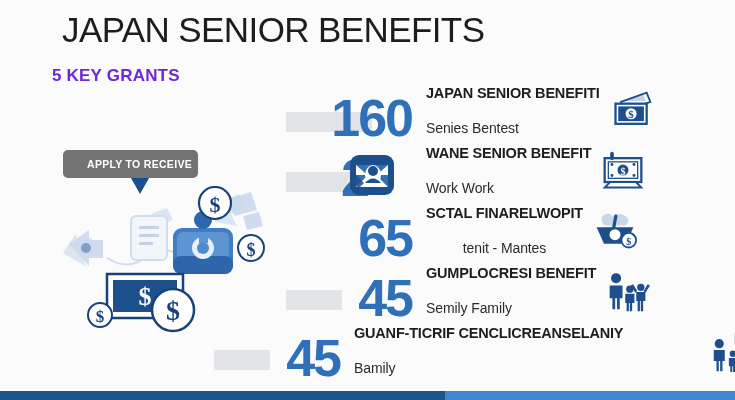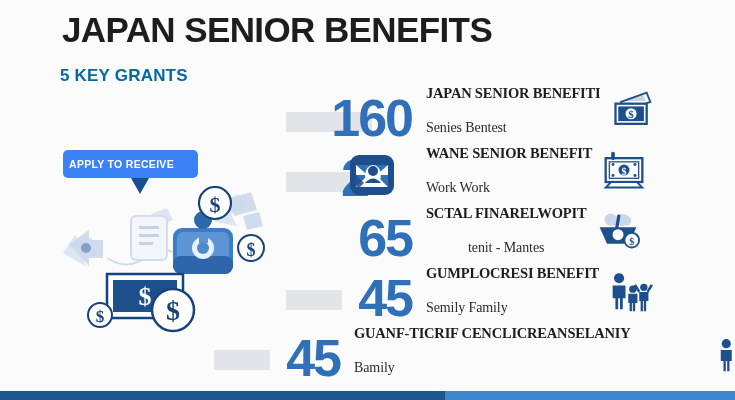--- a/index.html
+++ b/index.html
@@ -14,51 +14,51 @@
     overflow: hidden;
     position: relative;
   }
 
   
   #page-title {
     position: absolute;
     left: 62px;
     top: 10px;
     font-size: 35px;
-    font-weight: bold;
+    font-weight: normal;
     letter-spacing: -0.6px;
     color: #1d1d1f;
     white-space: nowrap;
   }
   #subtitle {
     position: absolute;
-    left: 60px;
+    left: 52px;
     top: 66px;
     font-size: 17px;
     font-weight: bold;
     letter-spacing: 0.2px;
-    color: #0369a1;
+    color: #6d28d9;
     white-space: nowrap;
   }
 
   
   #callout-wrap {
     position: absolute;
     left: 63px;
     top: 150px;
     width: 135px;
   }
   #callout-bubble {
-    background: #3b82f6;
+    background: #737373;
     color: #ffffff;
     font-size: 10.5px;
     font-weight: bold;
     letter-spacing: 0.3px;
-    text-align: left;
-    padding: 8px 6px 8px 6px;
+    text-align: right;
+    padding: 8px 6px 8px 0;
     border-radius: 5px;
     white-space: nowrap;
   }
   #callout-tail {
     width: 0;
     height: 0;
     margin-left: 68px;
     border-left: 9px solid transparent;
     border-right: 9px solid transparent;
     border-top: 16px solid #15508f;
@@ -101,21 +101,20 @@
     font-size: 52px;
     font-weight: bold;
     letter-spacing: -2px;
     color: #2f70b8;
     line-height: 1;
     margin-top: 20px;
   }
   .stat-text {
     flex: 1 1 auto;
     padding-left: 10px;
-    font-family: Liberation Serif, serif;
   }
   .stat-head {
     font-size: 14.5px;
     font-weight: bold;
     color: #1d1d1f;
     letter-spacing: -0.2px;
     white-space: nowrap;
     line-height: 1.15;
   }
   .stat-sub {

